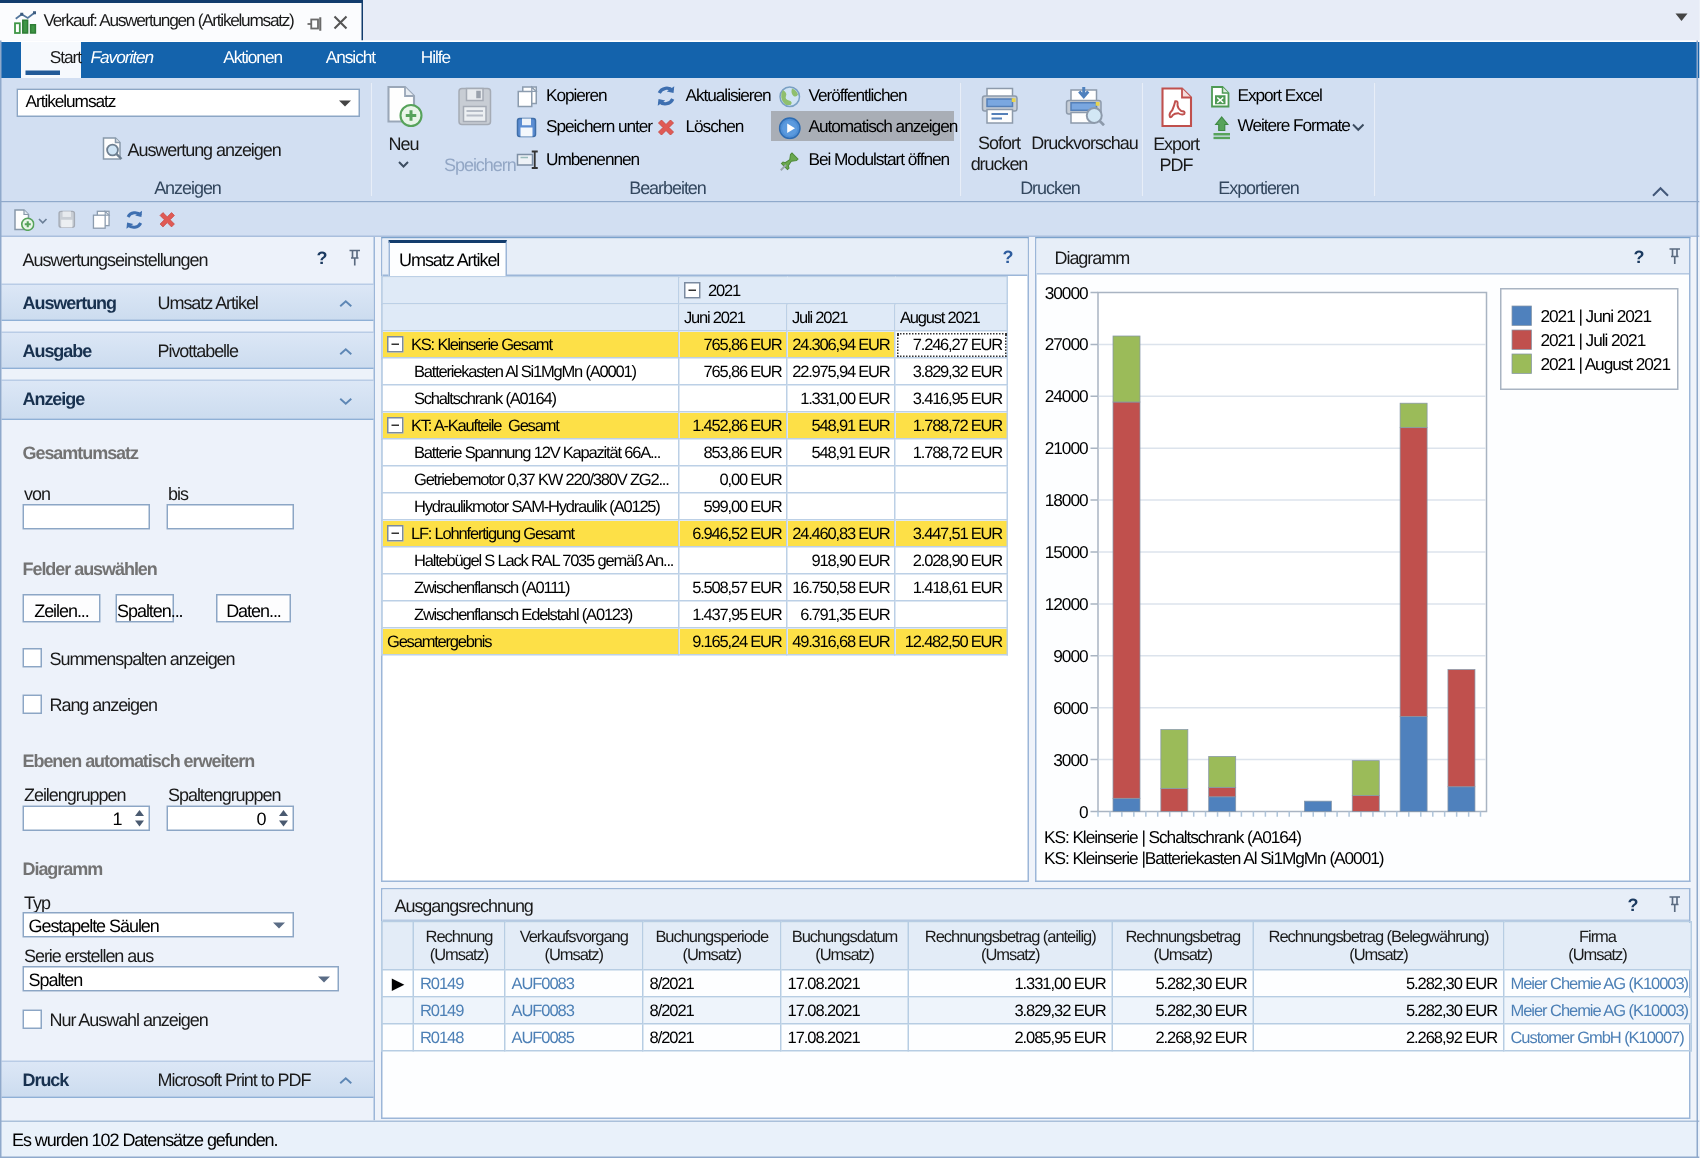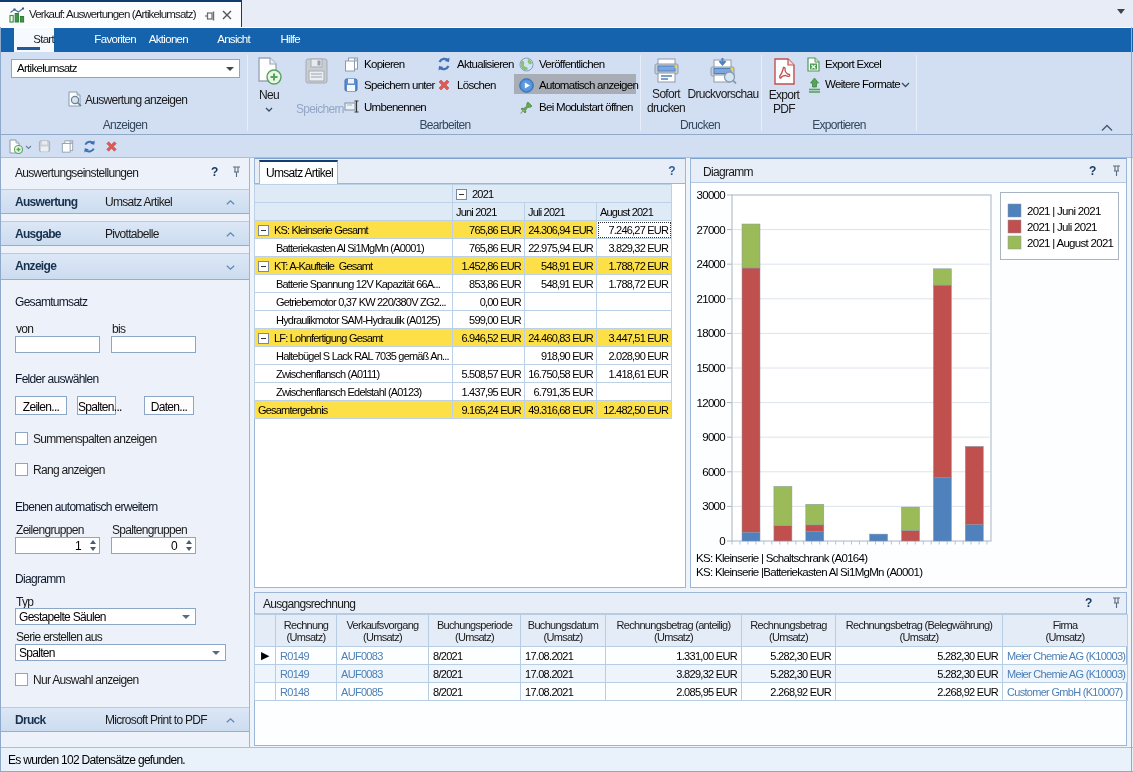--- a/index.html
+++ b/index.html
@@ -35,21 +35,21 @@
   #toolbar { left:0; top:135px; width:1133px; height:23px; background:#d2dff2; border-bottom:1px solid #aabfdd; }
 
   
   #leftpanel { left:1px; top:158px; width:249px; height:589px; background:#edf2fa; border-right:1px solid #9cb6d8; }
   .ph-txt { font-size:12px; color:#1a1a1a; }
   .sect { position:absolute; left:0; width:248px; height:25px; background:linear-gradient(#dce7f6,#ccdcef); border-top:1px solid #b9cce6; border-bottom:1px solid #8fb0d6; }
   .sect b { position:absolute; left:14px; top:5px; font-size:12px; color:#18314f; }
   .sect .val { position:absolute; left:104px; top:5px; font-size:12px; color:#1a1a1a; }
   .chev { position:absolute; right:14px; top:8px; width:9px; height:9px; }
   .lbl { position:absolute; font-size:12px; color:#1a1a1a; }
-  .blbl { position:absolute; font-size:12px; font-weight:normal; color:#0f172a; }
+  .blbl { position:absolute; font-size:12px; font-weight:bold; color:#737373; }
   .inp { position:absolute; height:17px; background:#fff; border:1px solid #8ca6c5; }
   .cb { position:absolute; width:13px; height:13px; background:#fff; border:1px solid #8ca6c5; }
   .btn3 { position:absolute; height:19px; background:#fdfdfe; border:1px solid #8ca6c5; font-size:12px; text-align:center; padding-top:3px; }
   .ddl { position:absolute; height:17px; background:#fff; border:1px solid #8ca6c5; font-size:12px; padding:1px 0 0 3px; }
   .ddl .ar { position:absolute; right:5px; top:6px; width:0; height:0; border-left:4px solid transparent; border-right:4px solid transparent; border-top:4px solid #5a6c85; }
   .spin { position:absolute; height:17px; background:#fff; border:1px solid #8ca6c5; font-size:12px; }
   .spin .v { position:absolute; right:18px; top:1px; }
   .spin .up { position:absolute; right:3px; top:2px; width:0; height:0; border-left:3px solid transparent; border-right:3px solid transparent; border-bottom:4px solid #4a5a70; }
   .spin .dn { position:absolute; right:3px; bottom:2px; width:0; height:0; border-left:3px solid transparent; border-right:3px solid transparent; border-top:4px solid #4a5a70; }
 
@@ -104,21 +104,21 @@
     <svg class="abs" style="left:222px;top:8px" width="10" height="10" viewBox="0 0 10 10">
       <path d="M1 1 L9 9 M9 1 L1 9" stroke="#555" stroke-width="1.4"></path>
     </svg>
   </div>
   <div id="qat-arrow" class="abs"></div>
 </div>
 
 <div id="tabgap" class="abs"></div>
 <div id="ribbontabs" class="abs">
   <div id="rtab-start" class="rtab">Start<span class="ul"></span></div>
-  <div class="rtab" style="left:80px;width:56px;">Favoriten</div>
+  <div class="rtab" style="left:46px;width:56px;font-style:italic;">Favoriten</div>
   <div class="rtab" style="left:132px;width:56px;">Aktionen</div>
   <div class="rtab" style="left:202px;width:48px;">Ansicht</div>
   <div class="rtab" style="left:262px;width:38px;">Hilfe</div>
 </div>
 
 <div id="ribbon" class="abs">
 
   <div class="abs" style="left:11px;top:7px;width:229px;height:19px;background:#fff;border:1px solid #8ca6c5;">
     <span class="abs" style="left:5px;top:2px;">Artikelumsatz</span>
     <span class="abs" style="right:5px;top:7px;width:0;height:0;border-left:4px solid transparent;border-right:4px solid transparent;border-top:4px solid #444;"></span>
@@ -422,20 +422,26 @@
           <td class="grp"><span class="pm"></span>KS: Kleinserie Gesamt</td>
           <td class="grp num">765,86 EUR</td>
           <td class="grp num">24.306,94 EUR</td>
           <td class="num" style="outline:1px dotted #333;outline-offset:-2px;">7.246,27 EUR</td>
         </tr>
     <tr>
           <td style="padding-left:21px">Batteriekasten Al Si1MgMn (A0001)</td>
           <td class="num">765,86 EUR</td>
           <td class="num">22.975,94 EUR</td>
           <td class="num">3.829,32 EUR</td>
+        </tr>
+    <tr>
+          <td style="padding-left:21px">Schaltschrank (A0164)</td>
+          <td class="num"></td>
+          <td class="num">1.331,00 EUR</td>
+          <td class="num">3.416,95 EUR</td>
         </tr>
     <tr>
           <td class="grp"><span class="pm"></span>KT: A-Kaufteile&nbsp; Gesamt</td>
           <td class="grp num">1.452,86 EUR</td>
           <td class="grp num">548,91 EUR</td>
           <td class="grp num">1.788,72 EUR</td>
         </tr>
     <tr>
           <td style="padding-left:21px">Batterie Spannung 12V Kapazität 66A...</td>
           <td class="num">853,86 EUR</td>

